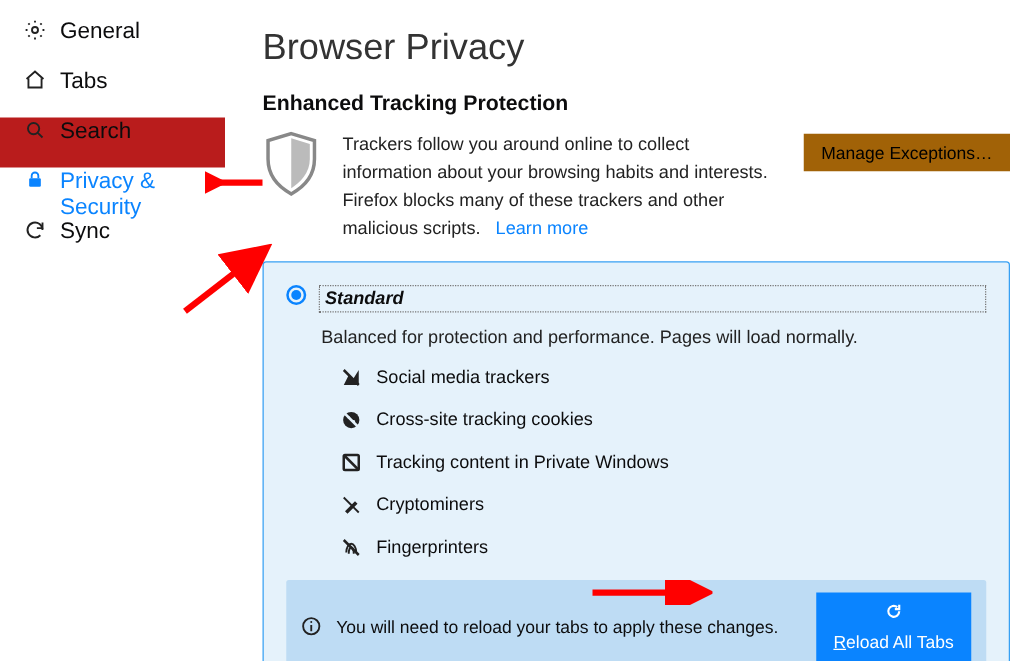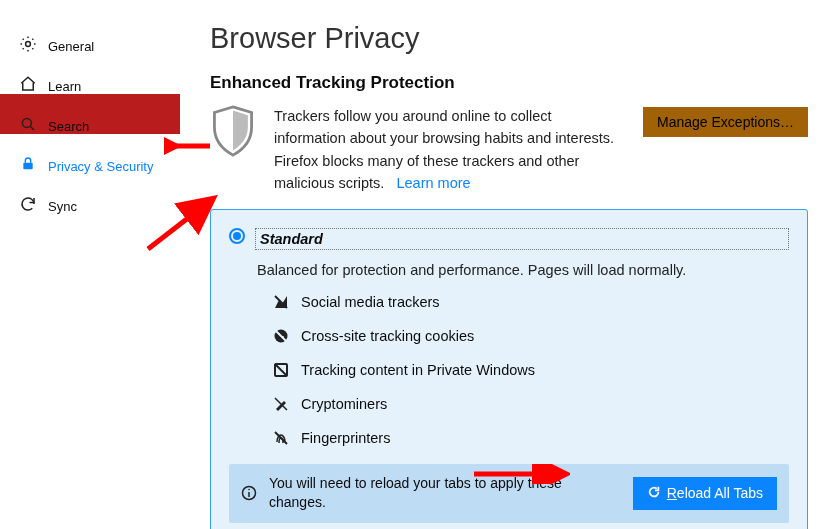--- a/index.html
+++ b/index.html
@@ -15,25 +15,25 @@
     position: relative;
   }
   .layout { display: flex; height: 100%; }
   .sidebar {
     width: 180px;
     padding-top: 14px;
     flex-shrink: 0;
   }
   .sidebar-item {
     display: flex;
-    align-items: flex-end;
+    align-items: flex-start;
     height: 40px;
     padding-left: 18px;
     cursor: pointer;
-    font-size: 13px;
+    font-size: 18px;
   }
   .sidebar-item.selected { background: #b91c1c; }
   .sidebar-item.active { color: #0a84ff; }
   .sidebar-item .icon {
     width: 20px; height: 20px;
     display: inline-flex; align-items: center; justify-content: center;
     margin-right: 10px;
     flex-shrink: 0;
   }
   .main {
@@ -105,21 +105,21 @@
   }
   .info-icon { width: 16px; height: 16px; flex-shrink: 0; }
   .reload-msg { flex: 1; font-size: 14px; line-height: 1.4; }
   .reload-btn {
     background: #0a84ff;
     color: #fff;
     border: none;
     padding: 8px 14px;
     font-size: 14px;
     cursor: pointer;
-    display: flex; align-items: center; gap: 6px;
+    display: flex; align-items: center; gap: 6px; flex-direction: column;
   }
   .reload-btn .u { text-decoration: underline; }
 
   
   .arrow { position: absolute; pointer-events: none; }
   .arrow svg { display: block; }
 </style>
 </head>
 <body>
 
@@ -136,21 +136,21 @@
       <span>General</span>
     </div>
 
     <div class="sidebar-item">
       <span class="icon">
         <svg viewBox="0 0 24 24" width="18" height="18" fill="none" stroke="#222" stroke-width="2">
           <path d="M3 11l9-8 9 8"></path>
             <path d="M5 10v10h14V10"></path>
         </svg>
       </span>
-      <span>Learn</span>
+      <span>Tabs</span>
     </div>
 
     <div class="sidebar-item selected">
       <span class="icon">
         <svg viewBox="0 0 24 24" width="18" height="18" fill="none" stroke="#222" stroke-width="2">
           <circle cx="10.5" cy="10.5" r="6"></circle>
             <path d="M20 20l-5-5"></path>
         </svg>
       </span>
       <span>Search</span>

